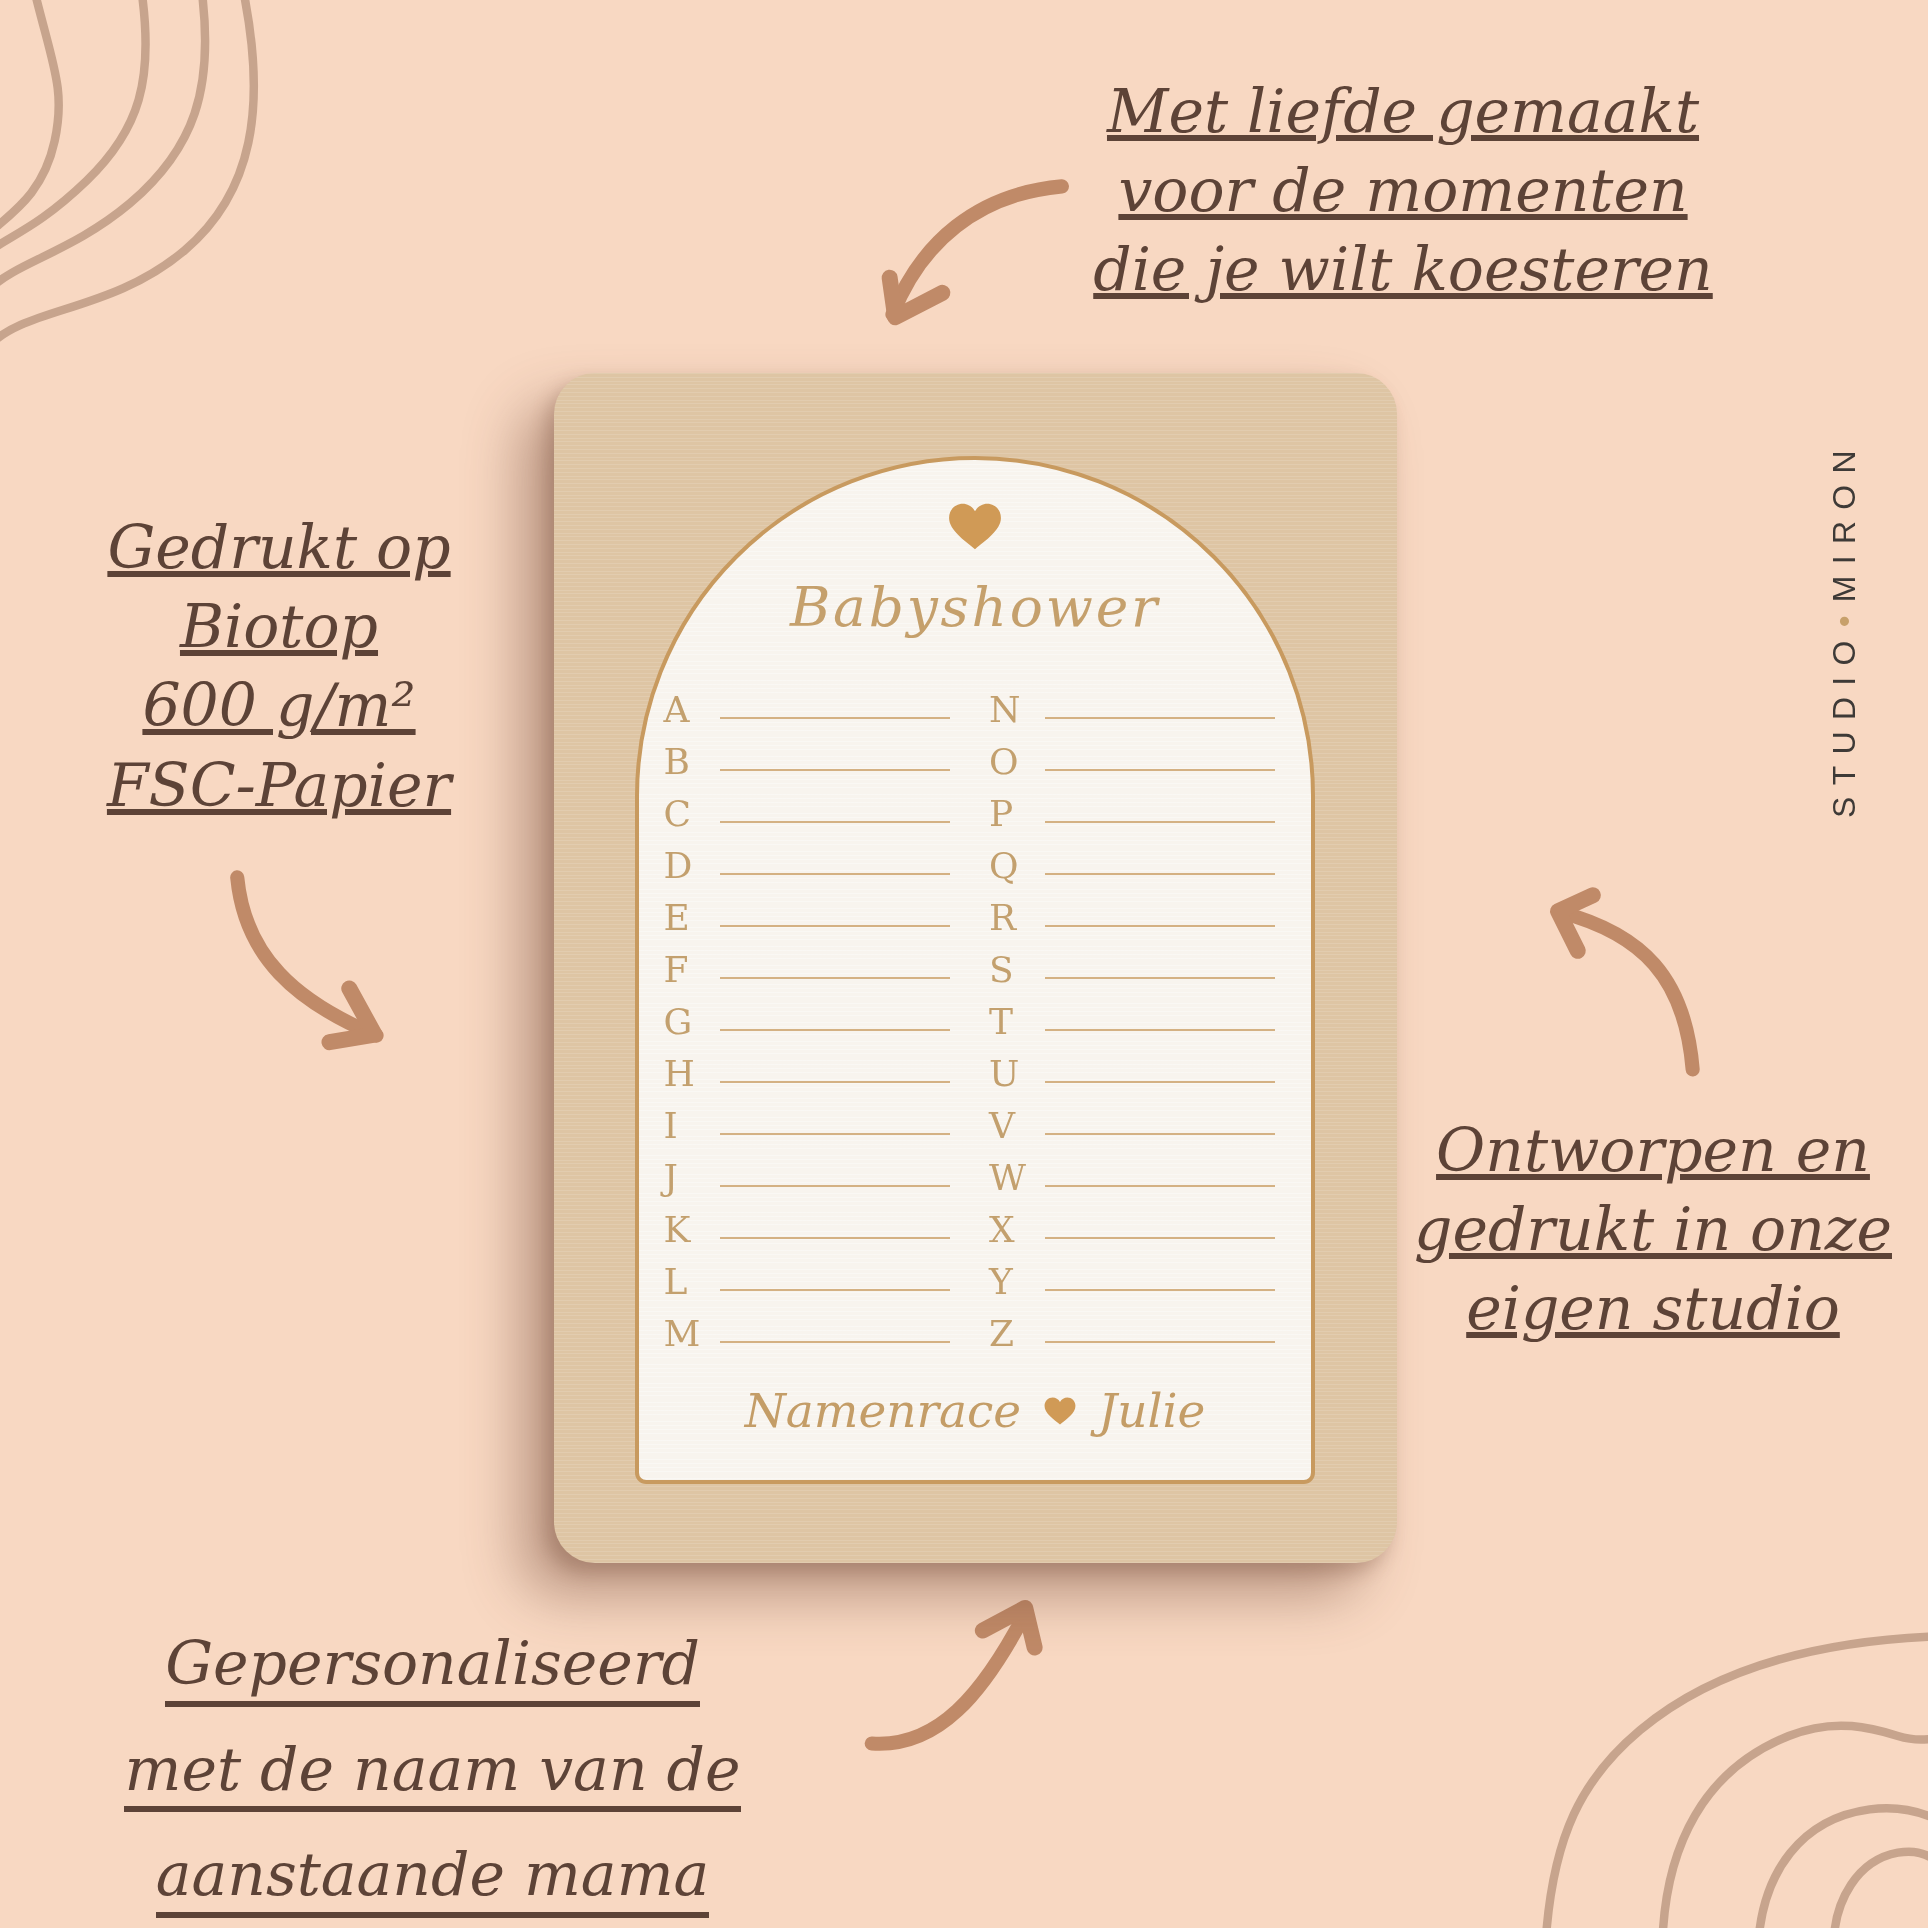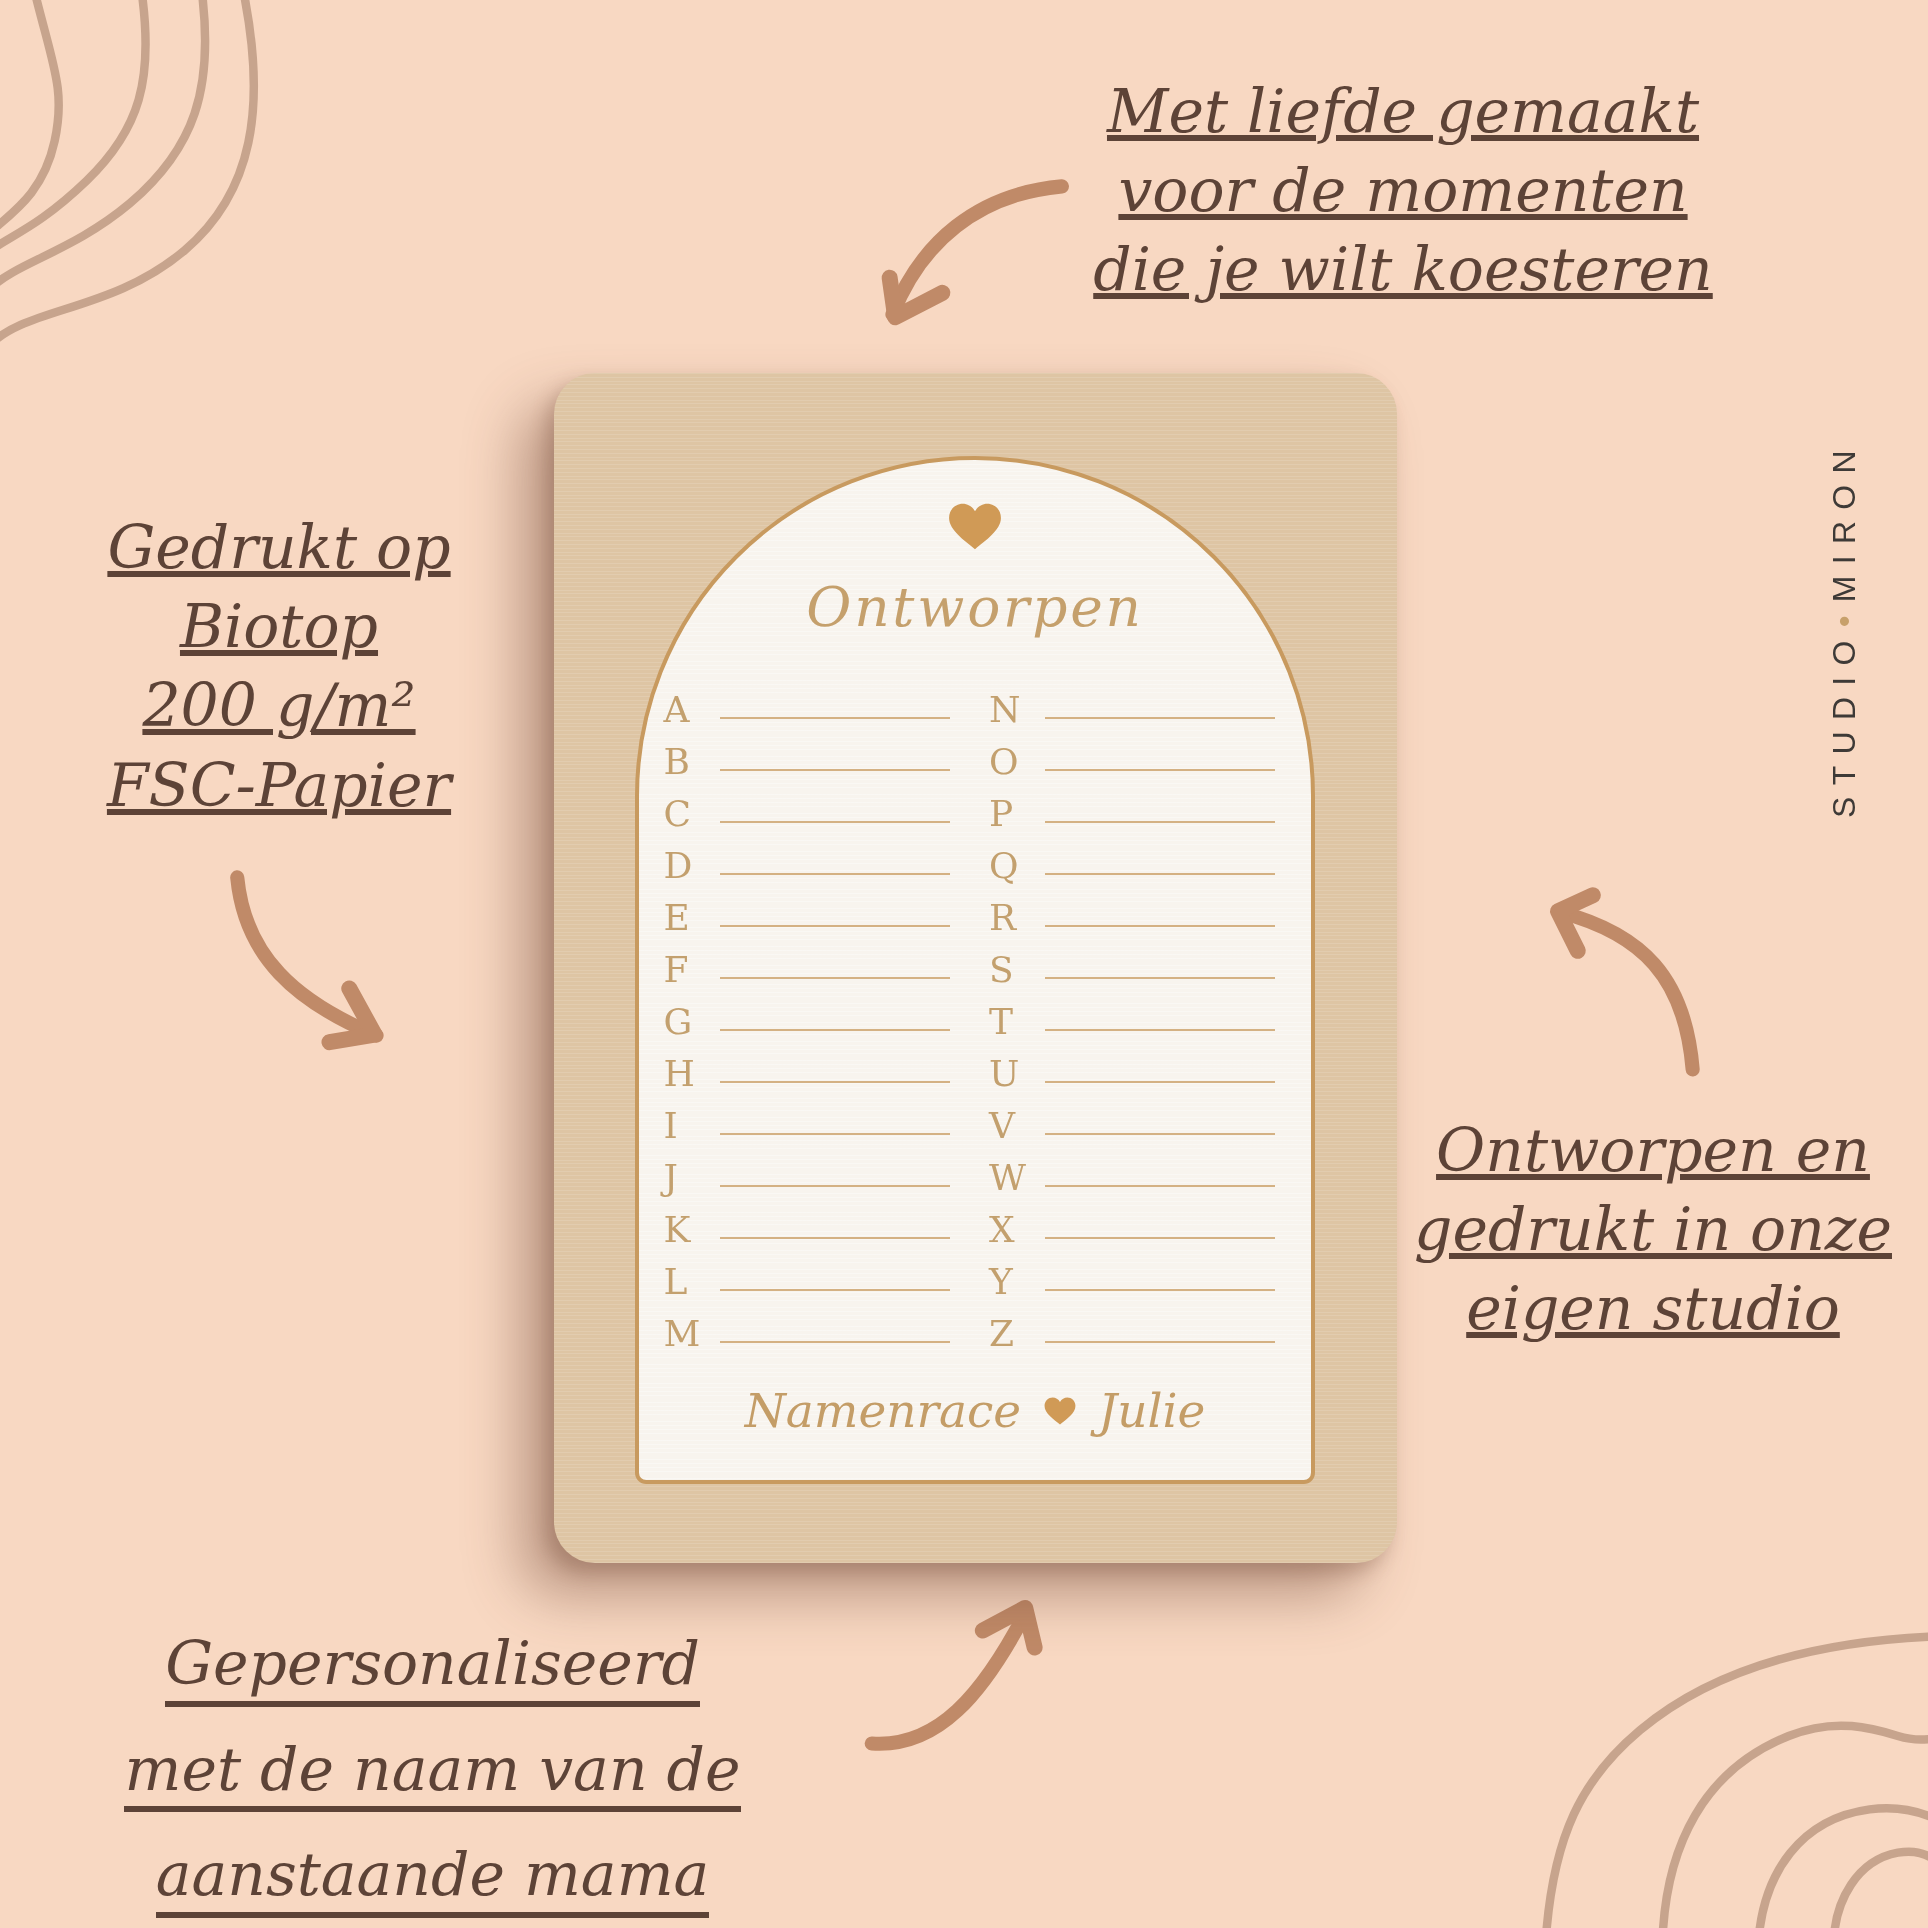--- a/index.html
+++ b/index.html
@@ -100,21 +100,21 @@
 
   <div class="annotation" id="ann-top-right">
     <div>Met liefde gemaakt</div>
     <div>voor de momenten</div>
     <div>die je wilt koesteren</div>
   </div>
 
   <div class="annotation" id="ann-left">
     <div>Gedrukt op</div>
     <div>Biotop</div>
-    <div>200 g/m²</div>
+    <div>600 g/m²</div>
     <div>FSC-Papier</div>
   </div>
 
   <div class="annotation" id="ann-right">
     <div>Ontworpen en</div>
     <div>gedrukt in onze</div>
     <div>eigen studio</div>
   </div>
 
   <div class="annotation" id="ann-bottom-left">
@@ -129,21 +129,21 @@
     <span>MIRON</span>
   </div>
 
   <div class="card">
     <div class="arch">
 
       <svg class="heart-top" viewBox="0 0 32 29">
         <path d="M16 28.5 C 9.5 23 0 16.6 0 9.2 C 0 3.9 4.1 0.5 8.4 0.5 C 11.5 0.5 14.4 2.3 16 5.1 C 17.6 2.3 20.5 0.5 23.6 0.5 C 27.9 0.5 32 3.9 32 9.2 C 32 16.6 22.5 23 16 28.5 Z"></path>
       </svg>
 
-      <div class="card-title">Ontworpen</div>
+      <div class="card-title">Babyshower</div>
 
       <div class="col col-left">
 
           <div class="lrow">
             <span class="letter">A</span>
             <span class="wline"></span>
           </div>
 
           <div class="lrow">
             <span class="letter">B</span>

